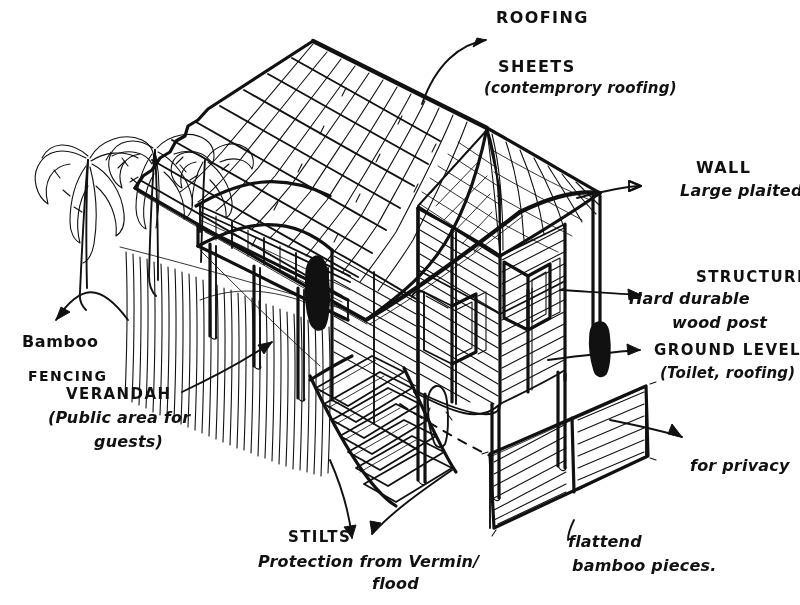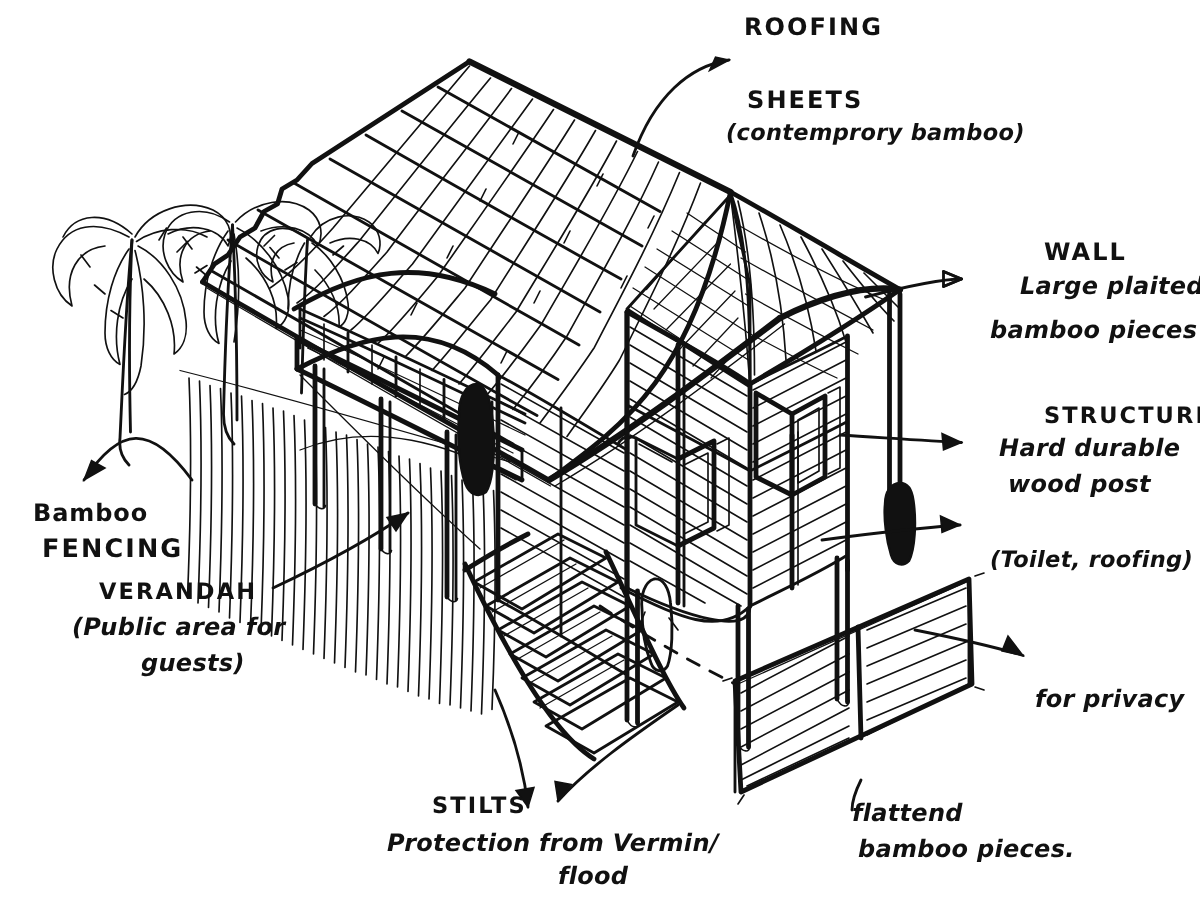--- a/index.html
+++ b/index.html
@@ -441,41 +441,41 @@
 
     <g>
       <path class="ink med" d="M128 320 C100 282 80 284 56 320"></path>
       <path class="fillk" d="M56 320 l5 -13 l9 5 Z"></path>
     </g>
 
   </svg>
 
   <div class="lbl hand caps" style="left:496px;top:8px;font-size:16px;">ROOFING</div>
   <div class="lbl hand caps" style="left:498px;top:57px;font-size:16px;">SHEETS</div>
-  <div class="lbl hand lower" style="left:484px;top:79px;font-size:15px;">(contemprory bamboo)</div>
+  <div class="lbl hand lower" style="left:484px;top:79px;font-size:15px;">(contemprory roofing)</div>
 
   <div class="lbl hand caps" style="left:696px;top:158px;font-size:16px;">WALL</div>
   <div class="lbl hand lower" style="left:656px;top:181px;font-size:16px;margin-left:24px;">Large plaited</div>
-  <div class="lbl hand lower" style="left:660px;top:210px;font-size:16px;">bamboo pieces</div>
 
   <div class="lbl hand caps" style="left:696px;top:268px;font-size:15px;">STRUCTURE</div>
-  <div class="lbl hand lower" style="left:666px;top:289px;font-size:16px;text-align:right;">Hard durable</div>
+  <div class="lbl hand lower" style="left:629px;top:289px;font-size:16px;text-align:right;">Hard durable</div>
   <div class="lbl hand lower" style="left:672px;top:313px;font-size:16px;">wood post</div>
 
+  <div class="lbl hand caps" style="left:654px;top:341px;font-size:15px;">GROUND LEVEL</div>
   <div class="lbl hand lower" style="left:660px;top:364px;font-size:15px;">(Toilet, roofing)</div>
 
   <div class="lbl hand lower" style="left:690px;top:456px;font-size:16px;">for privacy</div>
 
   <div class="lbl hand lower" style="left:568px;top:532px;font-size:16px;">flattend</div>
   <div class="lbl hand lower" style="left:572px;top:556px;font-size:16px;">bamboo pieces.</div>
 
   <div class="lbl hand caps" style="left:288px;top:528px;font-size:15px;">STILTS</div>
   <div class="lbl hand lower" style="left:258px;top:552px;font-size:16px;">Protection from Vermin/</div>
   <div class="lbl hand lower" style="left:372px;top:574px;font-size:16px;">flood</div>
 
   <div class="lbl hand caps" style="left:66px;top:385px;font-size:15px;text-align:right;">VERANDAH</div>
   <div class="lbl hand lower" style="left:48px;top:408px;font-size:16px;">(Public area for</div>
   <div class="lbl hand lower" style="left:94px;top:432px;font-size:16px;">guests)</div>
 
   <div class="lbl hand" style="left:22px;top:332px;font-size:16px;font-weight:700;">Bamboo</div>
-  <div class="lbl hand caps" style="left:28px;top:356px;font-size:17px;">FENCING</div>
+  <div class="lbl hand caps" style="left:28px;top:368px;font-size:14px;">FENCING</div>
 
 </div>
 
 </body></html>

